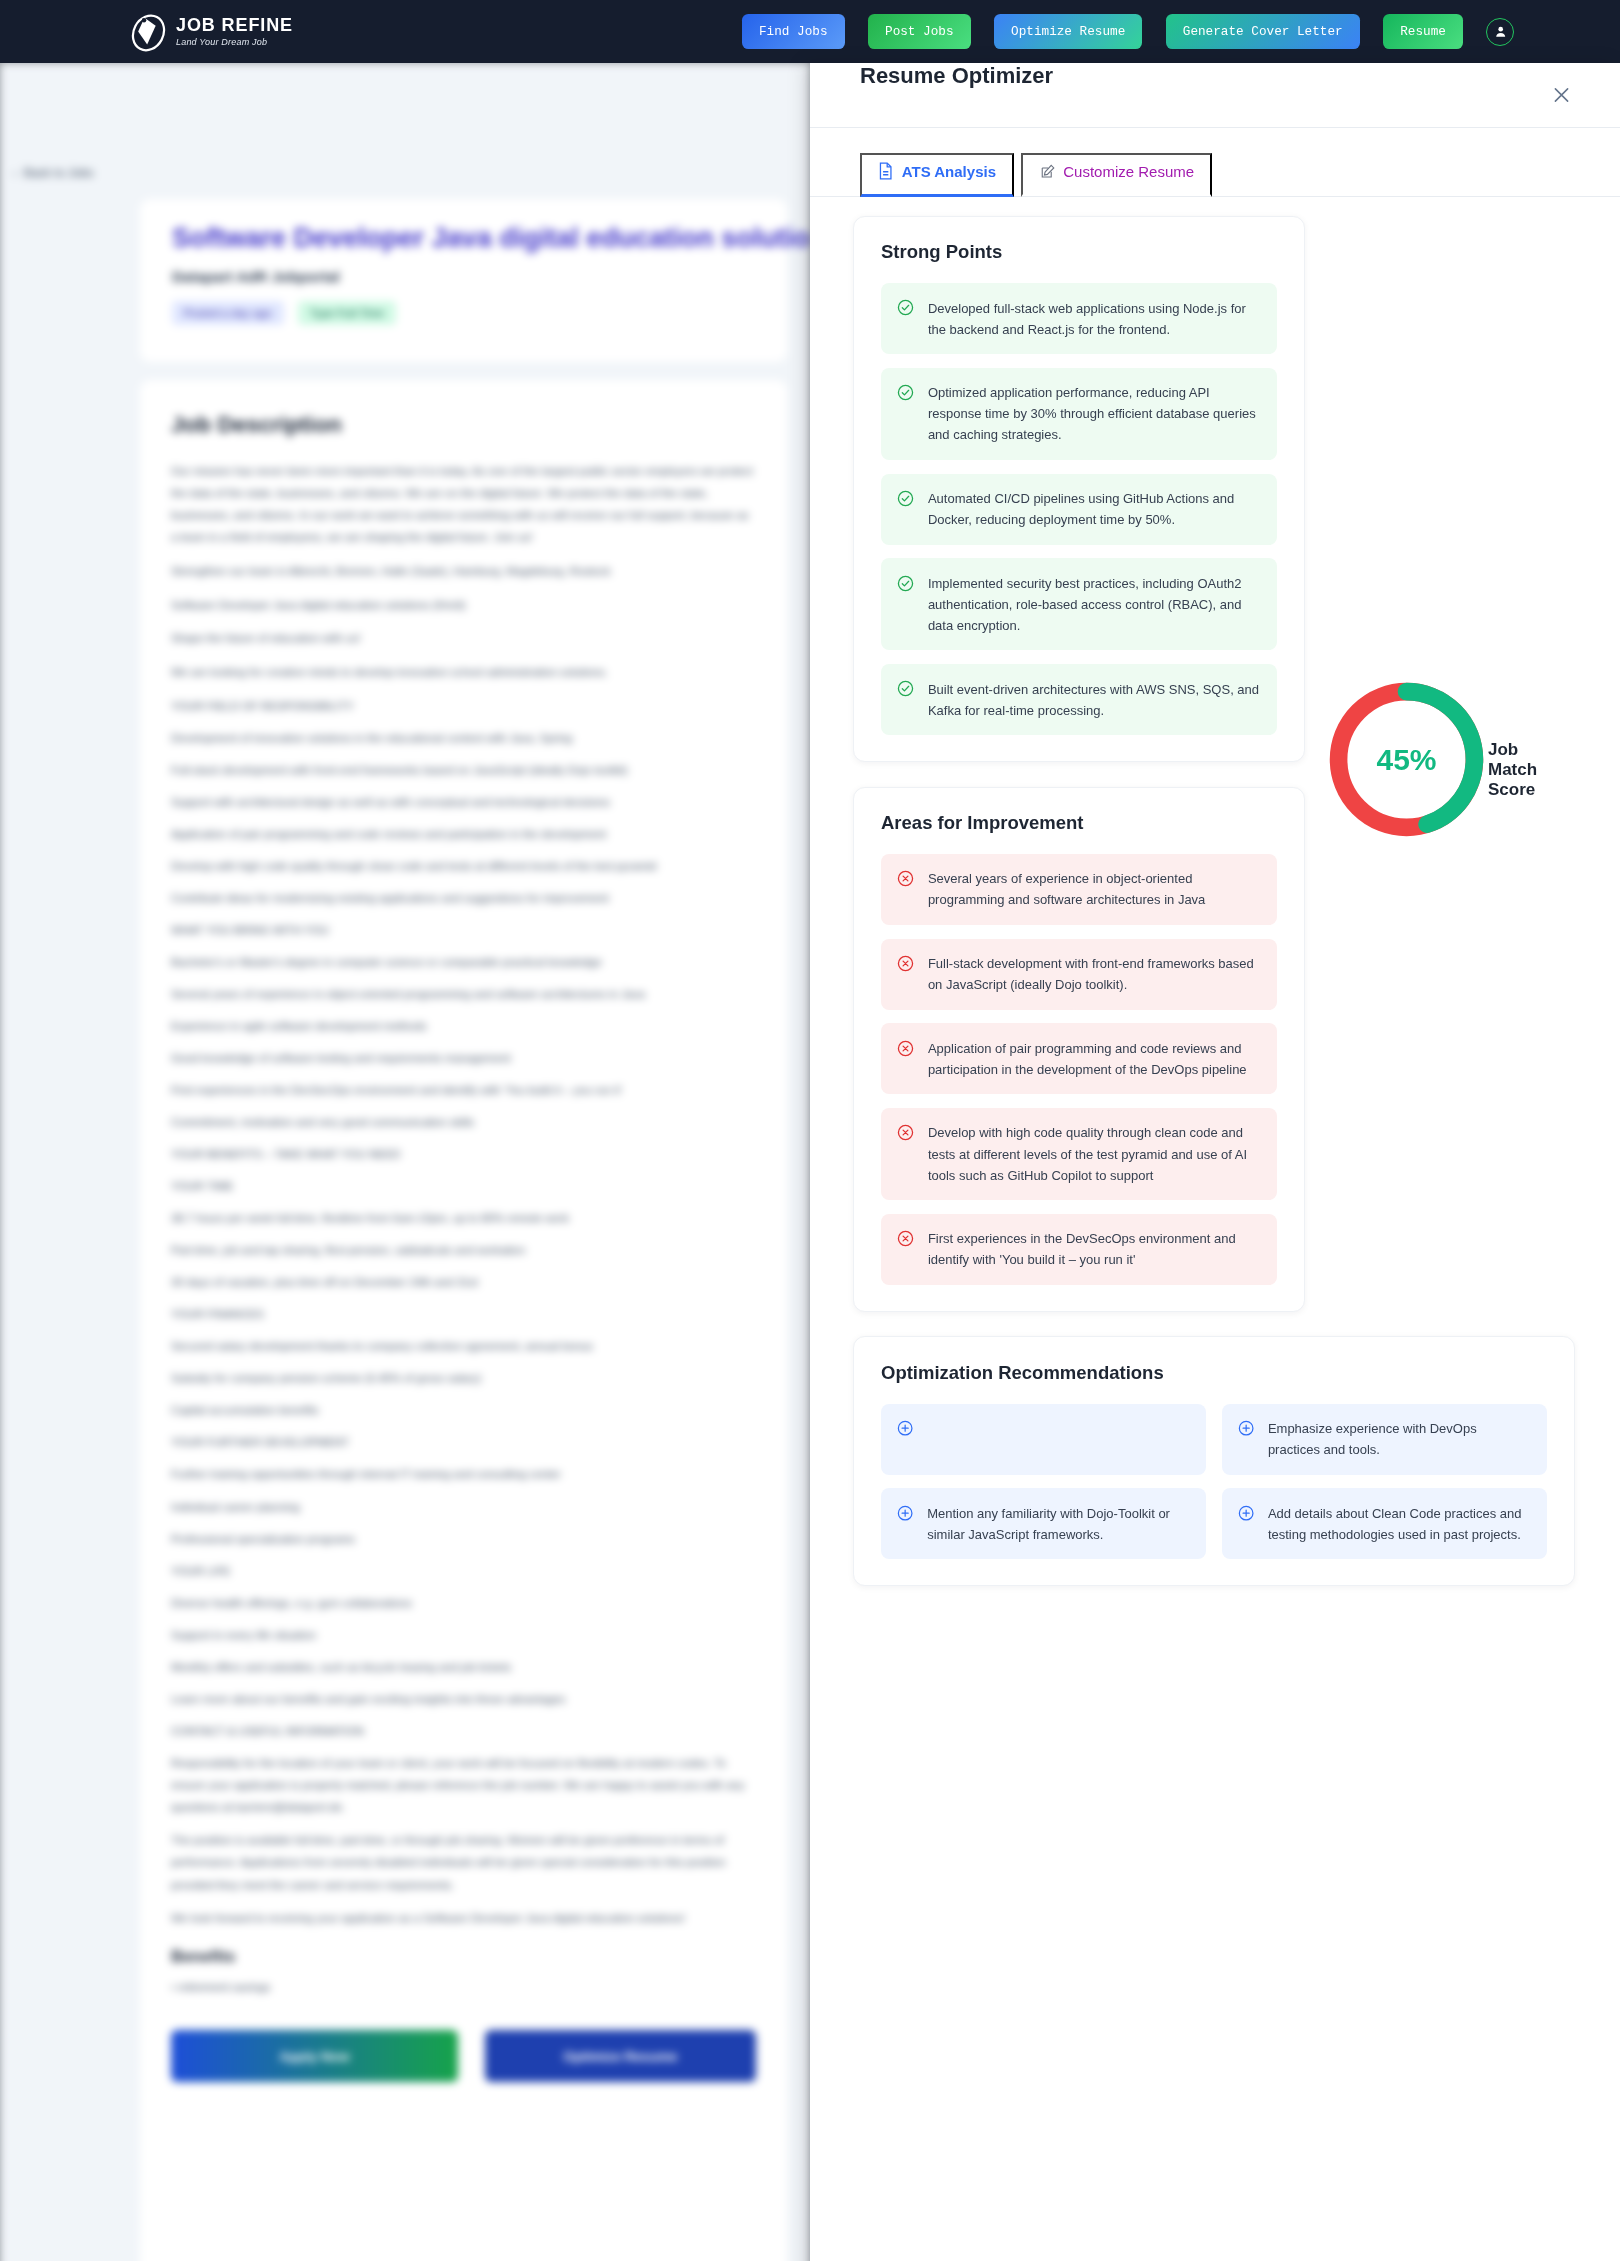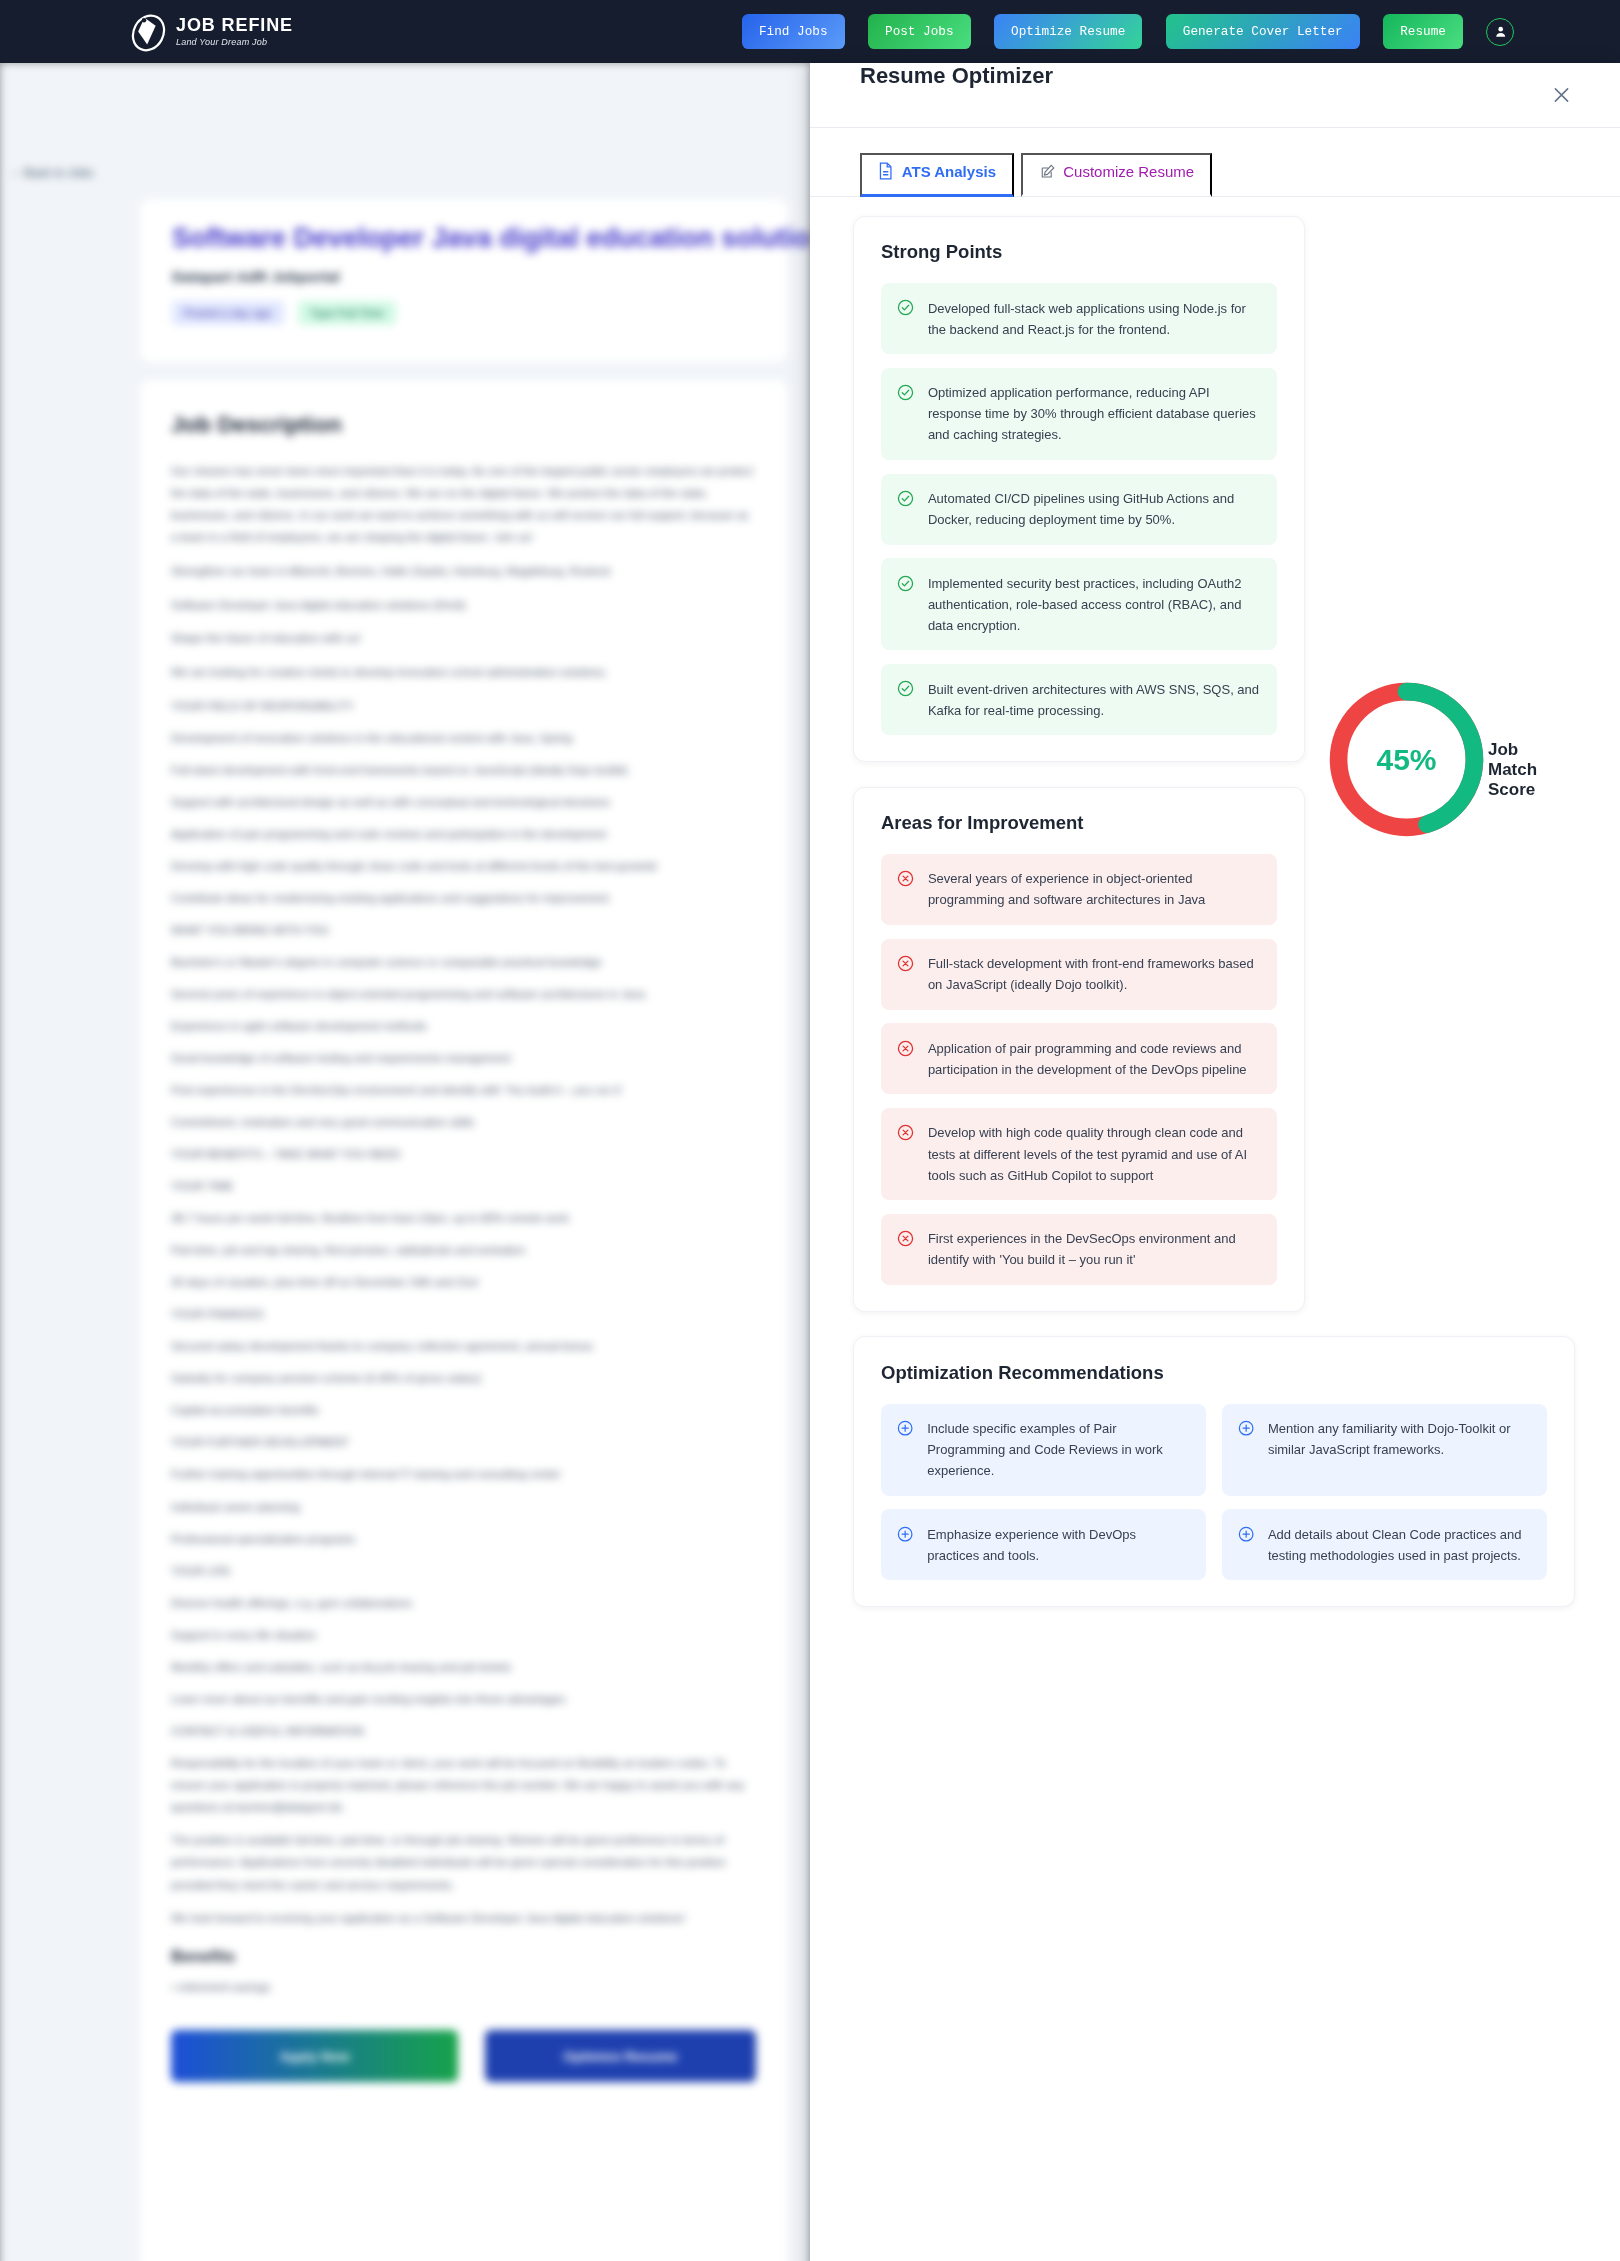--- a/index.html
+++ b/index.html
@@ -371,47 +371,46 @@
       <div class="card">
         <div class="card-title">Optimization Recommendations</div>
         <div class="rec-grid">
           <div class="item rec">
             <span class="item-ico">
               <svg width="16.3" height="16.3" viewBox="0 0 24 24">
                   <circle cx="12" cy="12" r="10" fill="none" stroke="#2f6df6" stroke-width="1.8"></circle>
                   <path d="M12 7.5v9M7.5 12h9" stroke="#2f6df6" stroke-width="1.8" stroke-linecap="round"></path>
                 </svg>
             </span>
-            <span class="item-txt">Include specific examples of Pair Programming and Code Reviews in work experience.</span>
+          </div>
+          <div class="item rec">
+            <span class="item-ico">
+              <svg width="16.3" height="16.3" viewBox="0 0 24 24">
+                  <circle cx="12" cy="12" r="10" fill="none" stroke="#2f6df6" stroke-width="1.8"></circle>
+                  <path d="M12 7.5v9M7.5 12h9" stroke="#2f6df6" stroke-width="1.8" stroke-linecap="round"></path>
+                </svg>
+            </span>
+            <span class="item-txt">Emphasize experience with DevOps practices and tools.</span>
           </div>
           <div class="item rec">
             <span class="item-ico">
               <svg width="16.3" height="16.3" viewBox="0 0 24 24">
                   <circle cx="12" cy="12" r="10" fill="none" stroke="#2f6df6" stroke-width="1.8"></circle>
                   <path d="M12 7.5v9M7.5 12h9" stroke="#2f6df6" stroke-width="1.8" stroke-linecap="round"></path>
                 </svg>
             </span>
             <span class="item-txt">Mention any familiarity with Dojo-Toolkit or similar JavaScript frameworks.</span>
           </div>
           <div class="item rec">
             <span class="item-ico">
               <svg width="16.3" height="16.3" viewBox="0 0 24 24">
                   <circle cx="12" cy="12" r="10" fill="none" stroke="#2f6df6" stroke-width="1.8"></circle>
                   <path d="M12 7.5v9M7.5 12h9" stroke="#2f6df6" stroke-width="1.8" stroke-linecap="round"></path>
                 </svg>
             </span>
-            <span class="item-txt">Emphasize experience with DevOps practices and tools.</span>
-          </div>
-          <div class="item rec">
-            <span class="item-ico">
-              <svg width="16.3" height="16.3" viewBox="0 0 24 24">
-                  <circle cx="12" cy="12" r="10" fill="none" stroke="#2f6df6" stroke-width="1.8"></circle>
-                  <path d="M12 7.5v9M7.5 12h9" stroke="#2f6df6" stroke-width="1.8" stroke-linecap="round"></path>
-                </svg>
-            </span>
             <span class="item-txt">Add details about Clean Code practices and testing methodologies used in past projects.</span>
           </div>
         </div>
       </div>
 
     </div>
   </div>
 
   <div class="score-wrap">
     <div class="score-ring">

